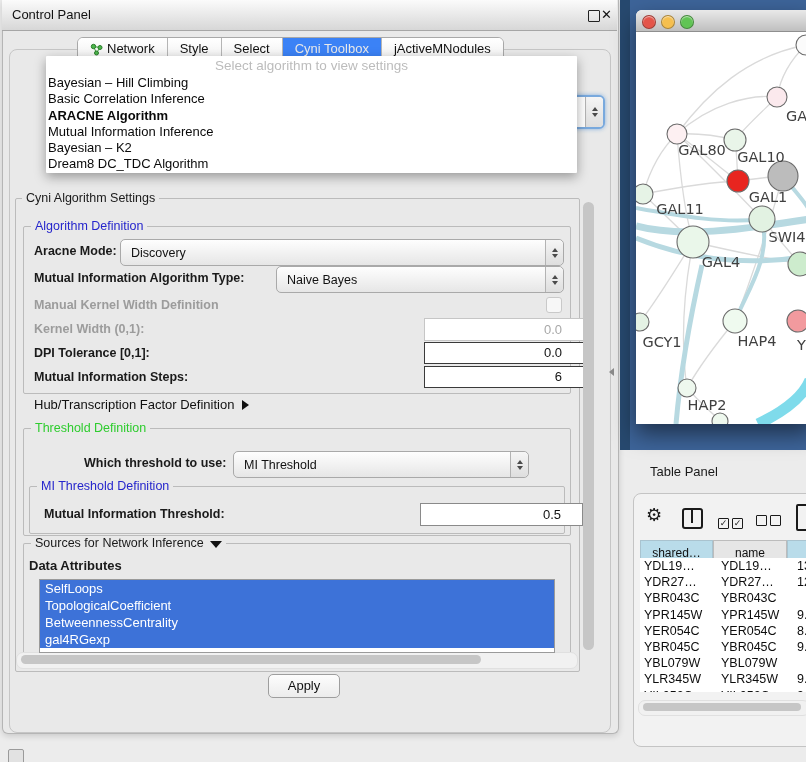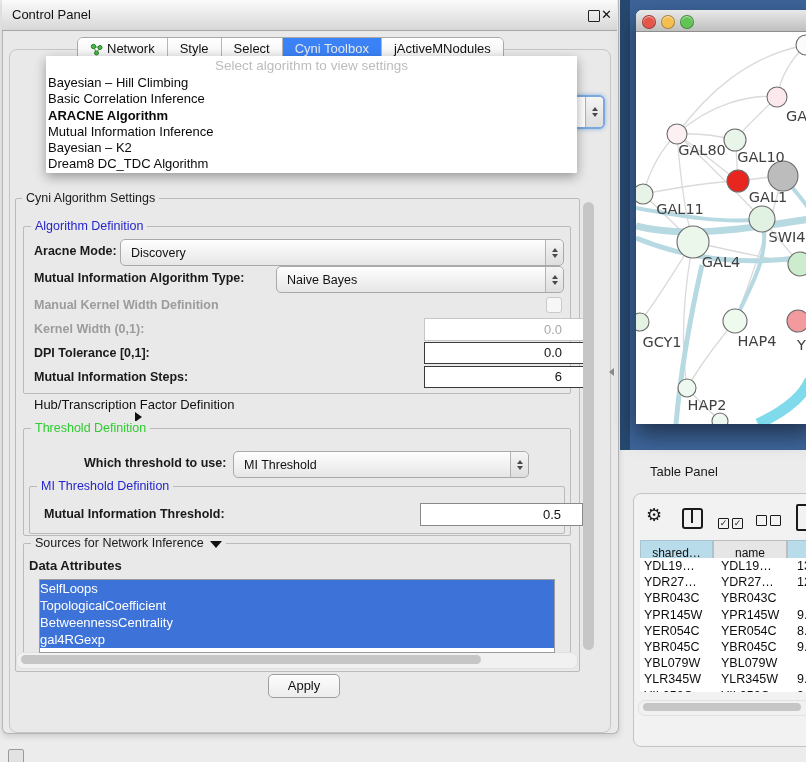--- a/index.html
+++ b/index.html
@@ -53,21 +53,21 @@
   .popup{left:46px;top:56px;width:531px;height:117px;background:#fff;z-index:50;
     box-shadow:0 4px 12px rgba(0,0,0,.35);border-radius:1px;}
   .popup-ph{left:46px;top:58px;width:531px;text-align:center;font-size:13.5px;color:#bcbcbc;z-index:51;}
   .optlist{left:48px;top:75px;width:527px;z-index:51;}
   .optlist div{font-size:13px;line-height:16.3px;color:#0a0a0a;white-space:nowrap;}
   .optlist div.b{font-weight:bold;}
   .combo-frag{left:549px;top:95px;width:52px;height:30px;background:#fff;border:2px solid #79a9dd;
     border-radius:6px;box-shadow:0 0 4px rgba(106,160,220,.8);z-index:40;display:flex;justify-content:flex-end;align-items:center;}
   
   .listbox{left:39px;top:579px;width:514px;height:72px;background:#fff;border:1px solid #9a9a9a;overflow:hidden;z-index:5;}
-  .listbox div{height:17px;line-height:17px;font-size:13px;color:#fff;}
+  .listbox div{height:17px;line-height:17px;font-size:13px;color:#fff;padding-left:5px;}
   
   .sb-thumb{background:#c6c6c6;border-radius:6px;}
   .sb-track{background:#f1f1f1;border-radius:7px;border:1px solid #e0e0e0;}
   
   .btn{background:linear-gradient(#fdfdfd,#ececec);border:1px solid #9e9e9e;border-radius:5px;
     font-size:13px;text-align:center;color:#111;}
   .hub-arrow{display:inline-block;width:0;height:0;border-top:5px solid transparent;border-bottom:5px solid transparent;border-left:7px solid #111;margin-left:8px;}
   .src-arrow{display:inline-block;width:0;height:0;border-left:6px solid transparent;border-right:6px solid transparent;border-top:7px solid #111;margin-left:6px;position:relative;top:1px;}
   
   .navy{left:620px;top:0;width:10px;height:450px;}
@@ -180,21 +180,21 @@
 
   <div class="abs lbl dis" style="left:34px;top:318px;line-height:22px;">Kernel Width (0,1):</div>
   <div class="abs field dis" style="left:424px;top:318px;width:137px;height:21px;">0.0</div>
 
   <div class="abs lbl" style="left:34px;top:342px;line-height:22px;">DPI Tolerance [0,1]:</div>
   <div class="abs field strong" style="left:424px;top:342px;width:137px;height:20px;line-height:20px;">0.0</div>
 
   <div class="abs lbl" style="left:34px;top:366px;line-height:22px;">Mutual Information Steps:</div>
   <div class="abs field strong" style="left:424px;top:366px;width:137px;height:20px;line-height:20px;">6</div>
 
-  <div class="abs" style="left:34px;top:397px;font-size:13px;color:#111;display:flex;align-items:center;flex-direction:column;">
+  <div class="abs" style="left:34px;top:397px;font-size:13px;color:#111;display:flex;align-items:center;">
     <span>Hub/Transcription Factor Definition</span>
     <span class="hub-arrow"></span>
   </div>
 
   <div class="abs group" style="left:23px;top:428px;width:546px;height:106px;"></div>
   <div class="abs gtitle green" style="left:31px;top:421px;">Threshold Definition</div>
 
   <div class="abs lbl" style="left:84px;top:451px;line-height:25px;">Which threshold to use:</div>
   <div class="abs combo" style="left:233px;top:451px;width:294px;height:25px;">
     <span class="val">MI Threshold</span>

